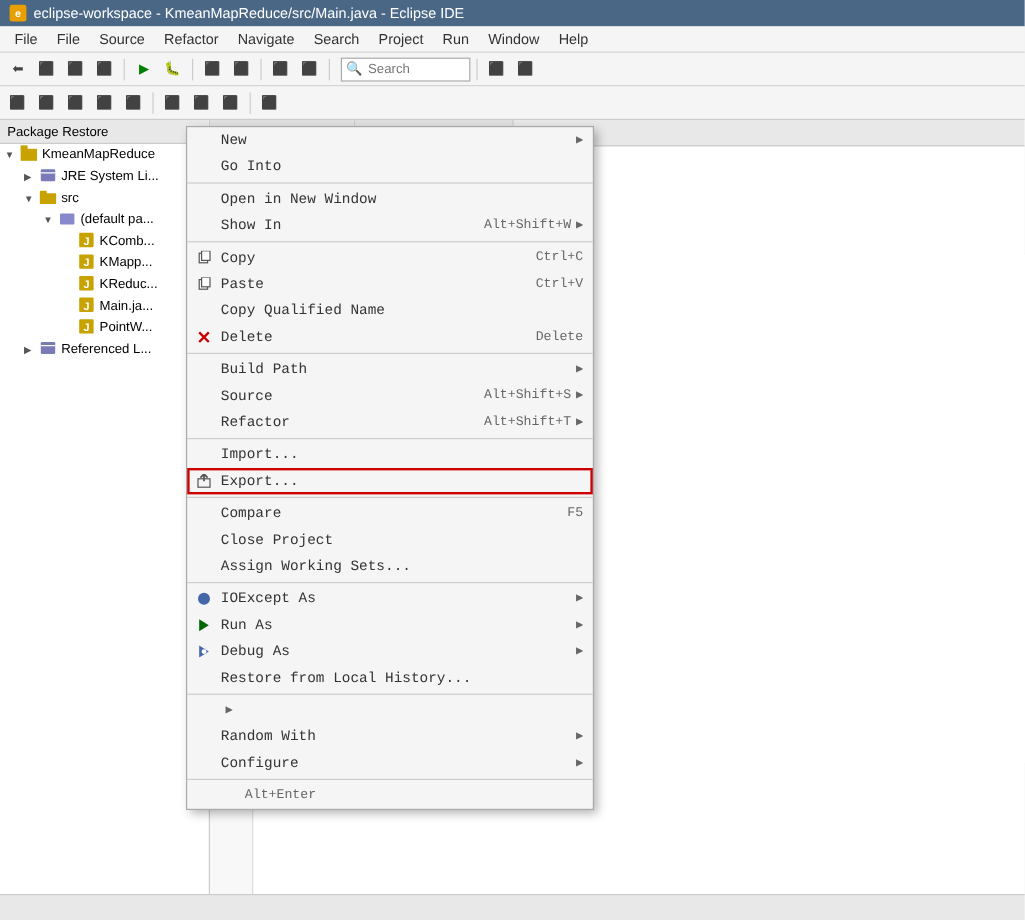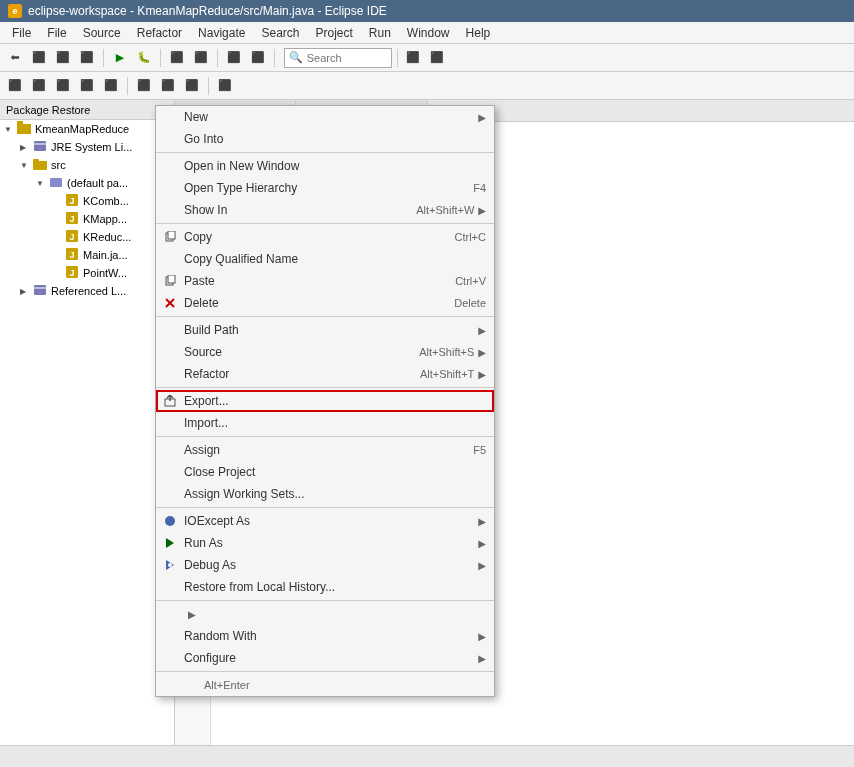--- a/index.html
+++ b/index.html
@@ -240,20 +240,21 @@
       font-size: 12px;
     }
     .ctx-item {
       display: flex;
       align-items: center;
       padding: 3px 8px 3px 28px;
       cursor: pointer;
       color: #333;
       position: relative;
       min-height: 22px;
+      font-family: Liberation Mono, monospace;
     }
     .ctx-item.export-highlighted {
       outline: 2px solid #cc0000;
       outline-offset: -2px;
     }
     .ctx-item-label { flex: 1; }
     .ctx-item-shortcut {
       color: #666;
       font-size: 11px;
       margin-left: 20px;
@@ -523,53 +524,49 @@
       <span class="ctx-item-arrow">▶</span>
     </div>
     <div class="ctx-item">
       <span class="ctx-item-label">Go Into</span>
     </div>
     <div class="ctx-separator"></div>
     <div class="ctx-item">
       <span class="ctx-item-label">Open in New Window</span>
     </div>
     <div class="ctx-item">
-      <span class="ctx-item-label">Open Type Hierarchy</span>
-      <span class="ctx-item-shortcut">F4</span>
-    </div>
-    <div class="ctx-item">
       <span class="ctx-item-label">Show In</span>
       <span class="ctx-item-shortcut">Alt+Shift+W</span>
       <span class="ctx-item-arrow">▶</span>
     </div>
     <div class="ctx-separator"></div>
     <div class="ctx-item">
       <span class="ctx-item-icon">
         <svg width="12" height="12" viewBox="0 0 12 12">
           <rect x="2" y="2" width="7" height="8" fill="none" stroke="#555" stroke-width="1"></rect>
           <rect x="4" y="0" width="7" height="8" fill="white" stroke="#555" stroke-width="1"></rect>
         </svg>
       </span>
       <span class="ctx-item-label">Copy</span>
       <span class="ctx-item-shortcut">Ctrl+C</span>
     </div>
     <div class="ctx-item">
-      <span class="ctx-item-label">Copy Qualified Name</span>
-    </div>
-    <div class="ctx-item">
       <span class="ctx-item-icon">
         <svg width="12" height="12" viewBox="0 0 12 12">
           <rect x="2" y="2" width="7" height="8" fill="none" stroke="#555" stroke-width="1"></rect>
           <rect x="4" y="0" width="7" height="8" fill="white" stroke="#555" stroke-width="1"></rect>
         </svg>
       </span>
       <span class="ctx-item-label">Paste</span>
       <span class="ctx-item-shortcut">Ctrl+V</span>
     </div>
     <div class="ctx-item">
+      <span class="ctx-item-label">Copy Qualified Name</span>
+    </div>
+    <div class="ctx-item">
       <span class="ctx-item-icon">
         <svg width="12" height="12" viewBox="0 0 12 12">
           <line x1="2" y1="2" x2="10" y2="10" stroke="#cc0000" stroke-width="2"></line>
           <line x1="10" y1="2" x2="2" y2="10" stroke="#cc0000" stroke-width="2"></line>
         </svg>
       </span>
       <span class="ctx-item-label">Delete</span>
       <span class="ctx-item-shortcut">Delete</span>
     </div>
     <div class="ctx-separator"></div>
@@ -581,35 +578,35 @@
       <span class="ctx-item-label">Source</span>
       <span class="ctx-item-shortcut">Alt+Shift+S</span>
       <span class="ctx-item-arrow">▶</span>
     </div>
     <div class="ctx-item">
       <span class="ctx-item-label">Refactor</span>
       <span class="ctx-item-shortcut">Alt+Shift+T</span>
       <span class="ctx-item-arrow">▶</span>
     </div>
     <div class="ctx-separator"></div>
+    <div class="ctx-item">
+      <span class="ctx-item-label">Import...</span>
+    </div>
     <div class="ctx-item export-highlighted">
       <span class="ctx-item-icon">
         <svg width="12" height="12" viewBox="0 0 12 12">
           <rect x="1" y="4" width="10" height="7" fill="none" stroke="#555" stroke-width="1"></rect>
           <path d="M6 0 L6 6 M3 3 L6 0 L9 3" fill="none" stroke="#555" stroke-width="1.5"></path>
         </svg>
       </span>
       <span class="ctx-item-label">Export...</span>
     </div>
-    <div class="ctx-item">
-      <span class="ctx-item-label">Import...</span>
-    </div>
-    <div class="ctx-separator"></div>
-    <div class="ctx-item">
-      <span class="ctx-item-label">Assign</span>
+    <div class="ctx-separator"></div>
+    <div class="ctx-item">
+      <span class="ctx-item-label">Compare</span>
       <span class="ctx-item-shortcut">F5</span>
     </div>
     <div class="ctx-item">
       <span class="ctx-item-label">Close Project</span>
     </div>
     <div class="ctx-item">
       <span class="ctx-item-label">Assign Working Sets...</span>
     </div>
     <div class="ctx-separator"></div>
     <div class="ctx-item">

